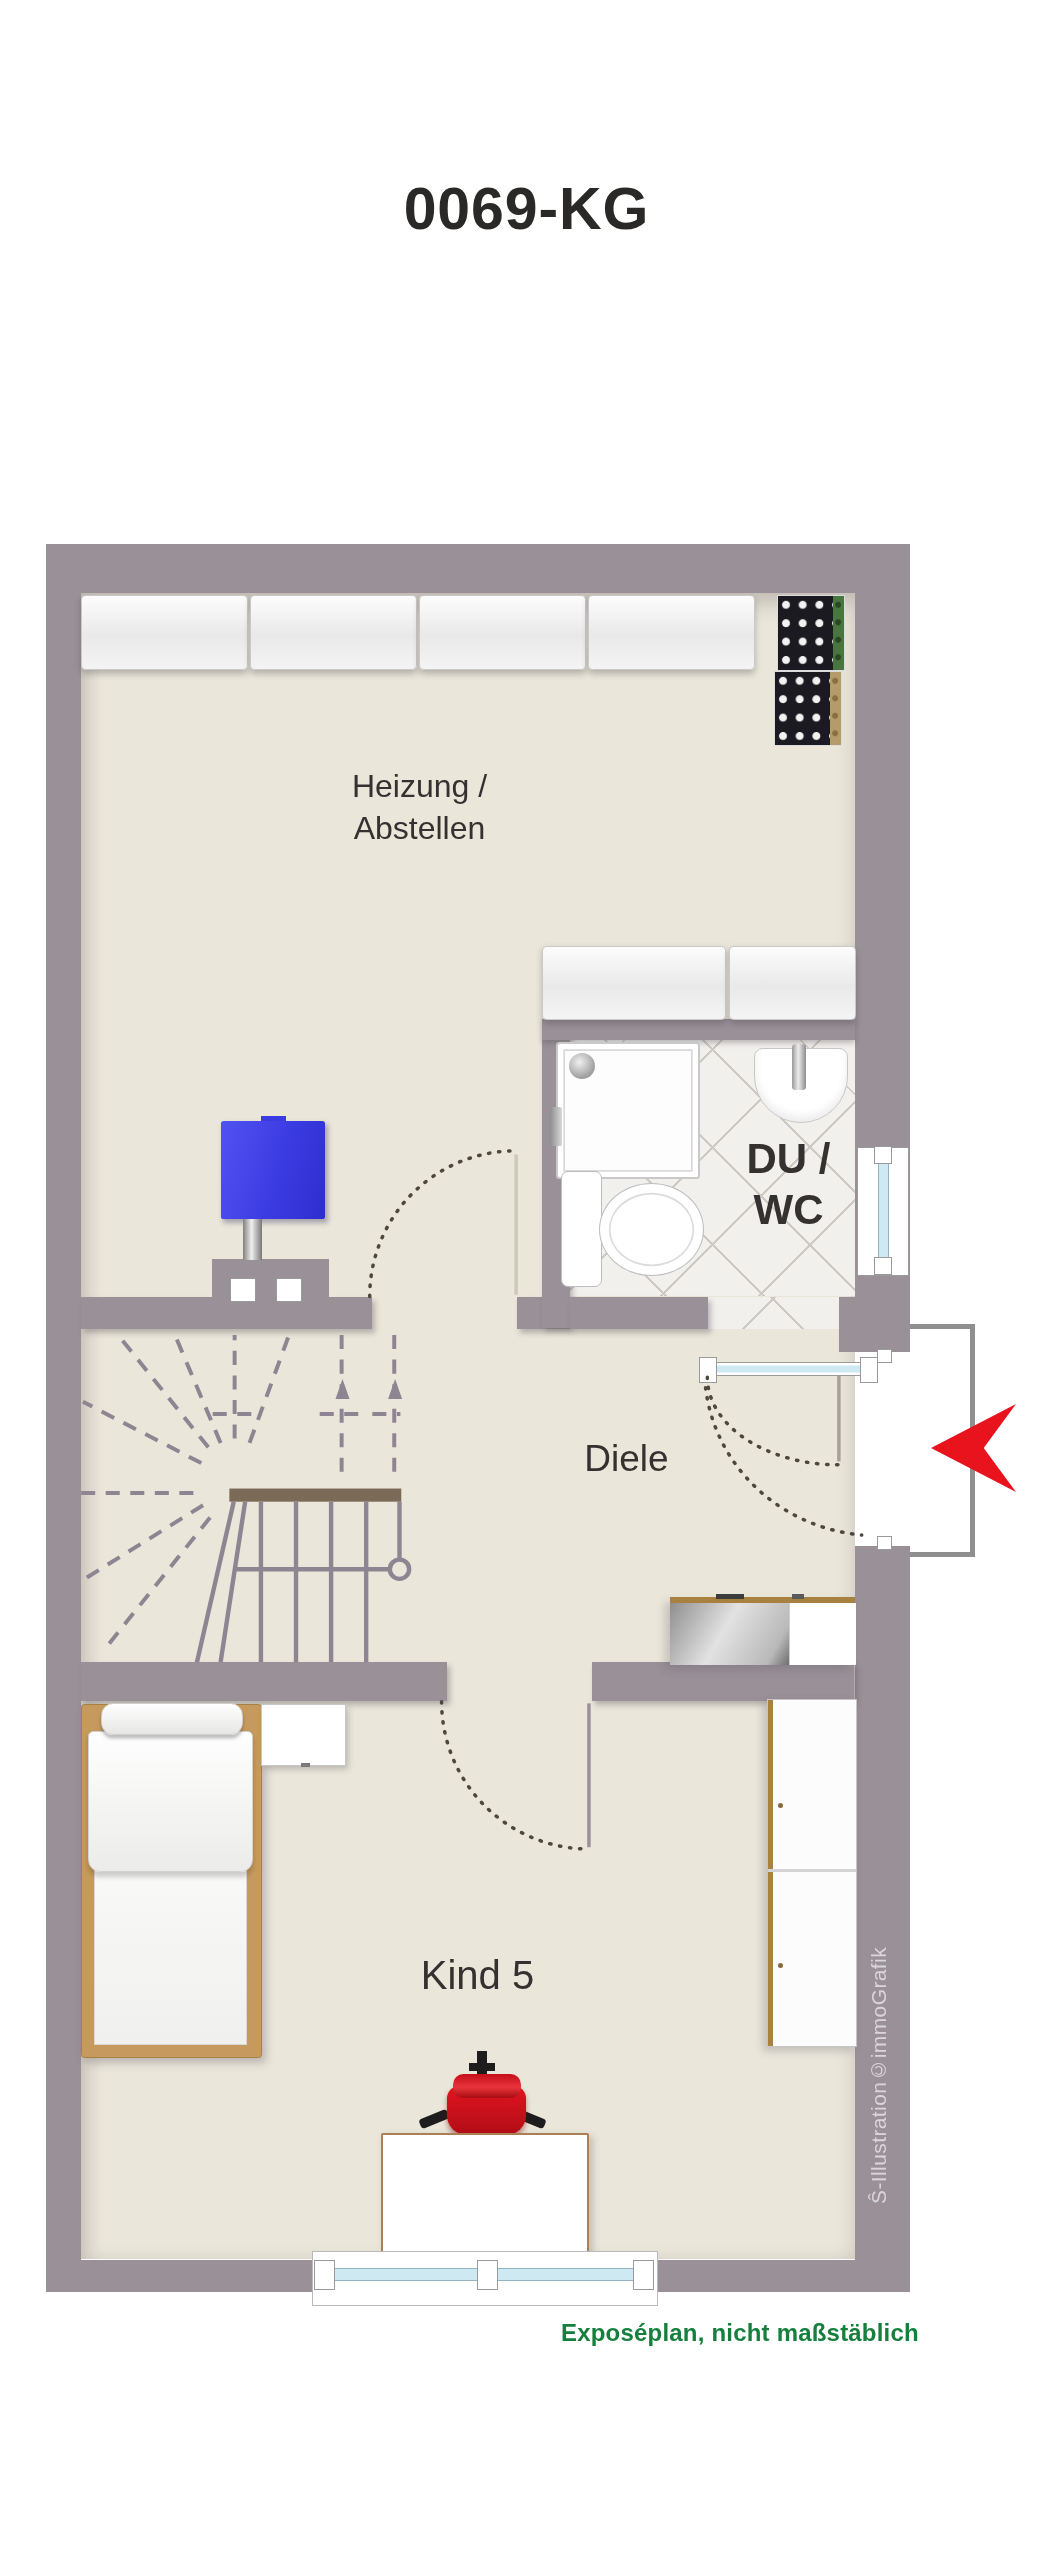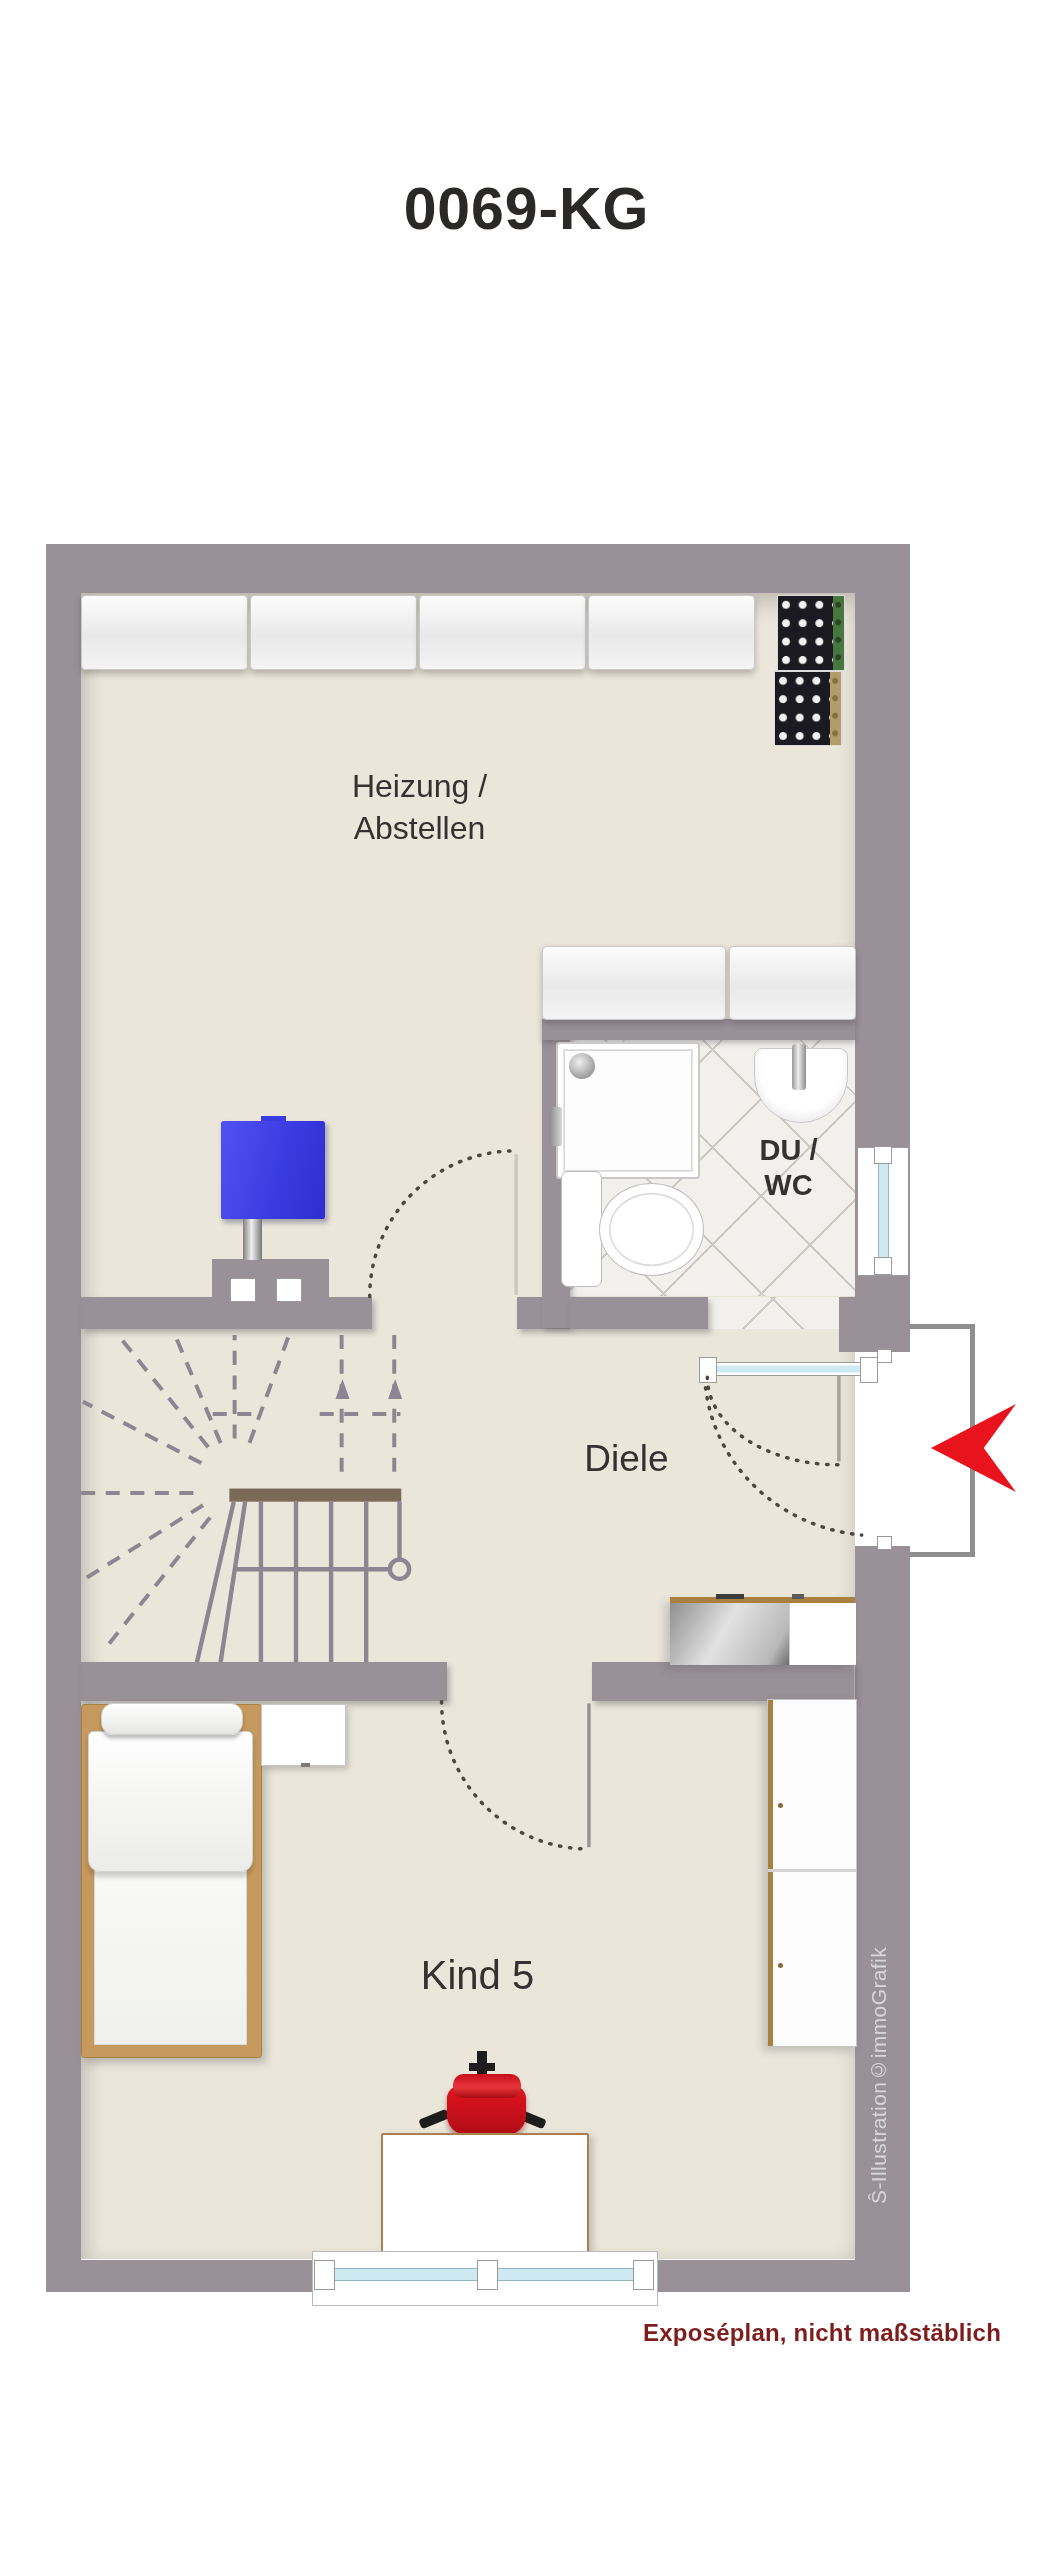--- a/index.html
+++ b/index.html
@@ -33,22 +33,22 @@
       var(--tile);}
   .room-label{position:absolute;color:var(--label);text-align:center;line-height:1.32;}
   .cab{background:linear-gradient(180deg,#fcfcfc,#e9e9ea 55%,#f4f4f5);border:0.9px solid #c9c9c9;
        border-radius:4.4px;box-shadow:0 3.5px 6.1px rgba(60,55,60,.30);}
   .whitebox{background:#fff;border:0.9px solid #c6c6c6;}
   .block-sq{position:absolute;background:#fff;border:0.9px solid #9a9a9a;box-sizing:border-box;}
   .dotline{position:absolute;background:#8f8f8f;}
   svg{display:block;}
   .watermark{position:absolute;writing-mode:vertical-rl;transform:rotate(180deg);
              color:#d9d6db;font-size:21px;letter-spacing:0.4px;white-space:nowrap;}
-  .footer{position:absolute;top:2319px;left:561px;width:440px;text-align:right;
-          font-size:24px;font-weight:700;color:#7f1d1d;letter-spacing:0.2px;}
+  .footer{position:absolute;top:2319px;left:561px;width:440px;
+          font-size:24px;font-weight:700;color:#15803d;letter-spacing:0.2px;}
 </style>
 </head>
 <body>
 
 <div id="canvas">
 
   <div class="title">0069-KG</div>
 
   <div class="plan">
 
@@ -118,21 +118,21 @@
     <div class="abs" style="left:708px;top:504px;width:92px;height:73px;background:#fff;border:1.8px solid #c6c6c6;
          border-radius:8.8px 8.8px 48px 48px;box-shadow:inset 0 -5.3px 8.8px rgba(0,0,0,.08);">
       <div class="abs" style="left:37px;top:-5.3px;width:14px;height:46px;background:linear-gradient(90deg,#9a9a9a,#ececec 45%,#8c8c8c);border-radius:3.5px;"></div>
     </div>
 
     <div class="abs" style="left:811px;top:603px;width:50px;height:127px;background:#fff;border:0.9px solid #9a9a9a;"></div>
     <div class="abs" style="left:832px;top:618px;width:8.8px;height:96px;background:var(--glass);border:0.9px solid var(--glassline);"></div>
     <div class="block-sq" style="left:828px;top:602px;width:17.5px;height:17.5px;"></div>
     <div class="block-sq" style="left:828px;top:713px;width:17.5px;height:17.5px;"></div>
 
-    <div class="room-label" style="left:655px;top:589px;width:175px;font-size:29px;font-weight:700;line-height:1.22;">
+    <div class="room-label" style="left:655px;top:589px;width:175px;font-size:42px;font-weight:700;line-height:1.22;">
       <div>DU /</div>
       <div>WC</div>
     </div>
 
     <div class="abs" style="left:656px;top:818px;width:161px;height:12.3px;background:var(--glass);border:0.9px solid #9a9a9a;
          box-shadow:inset 0 2.6px 0 #fff, inset 0 -2.6px 0 #fff;"></div>
     <div class="block-sq" style="left:653px;top:813px;width:17.5px;height:26px;"></div>
     <div class="block-sq" style="left:814px;top:813px;width:17.5px;height:26px;"></div>
     <div class="block-sq" style="left:831px;top:805px;width:15px;height:14px;"></div>
     <div class="block-sq" style="left:831px;top:992px;width:15px;height:14px;"></div>

